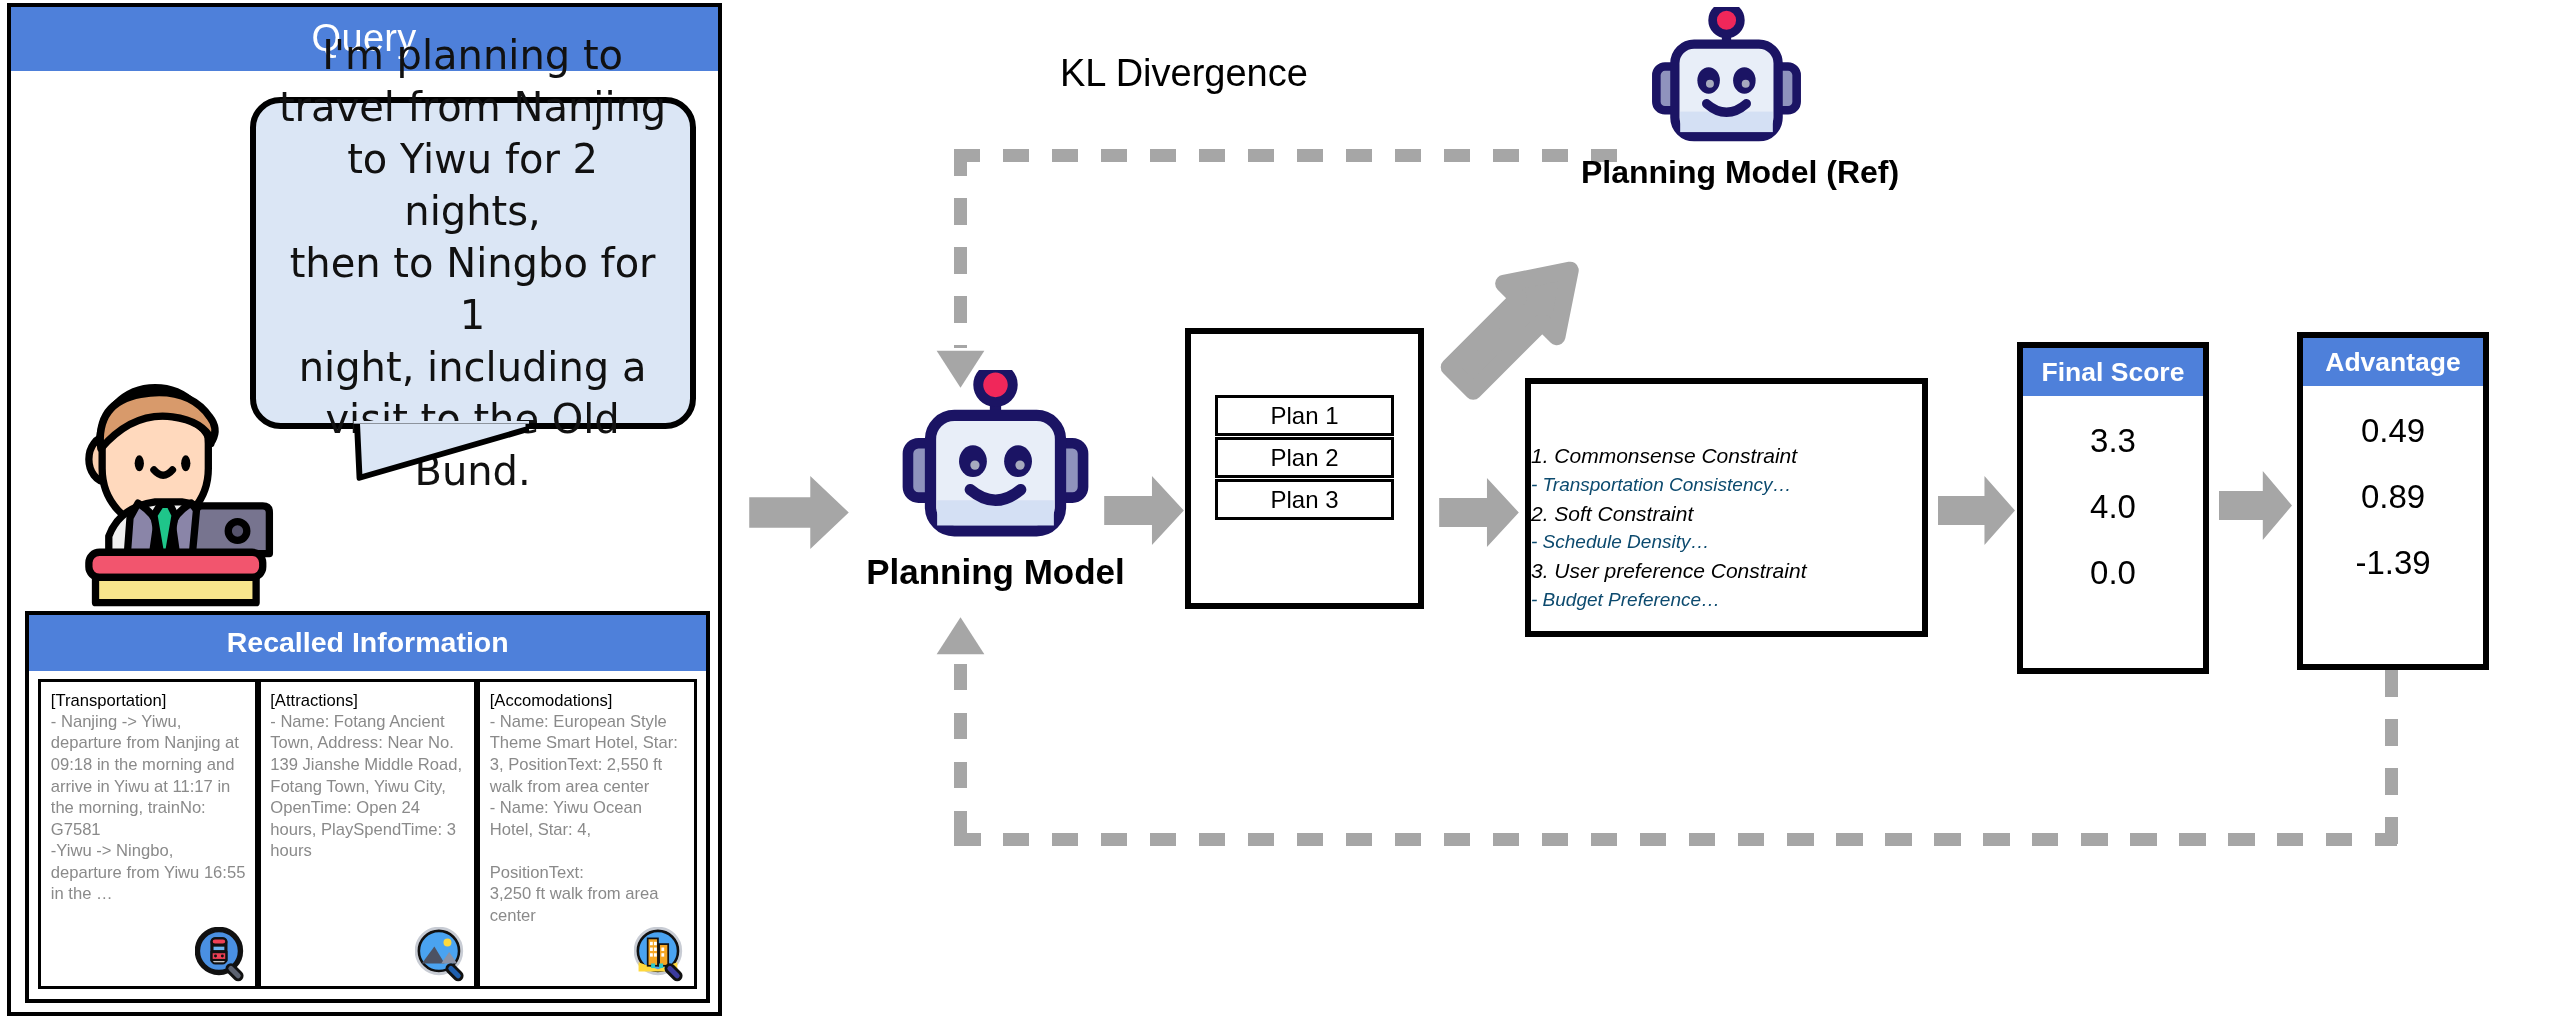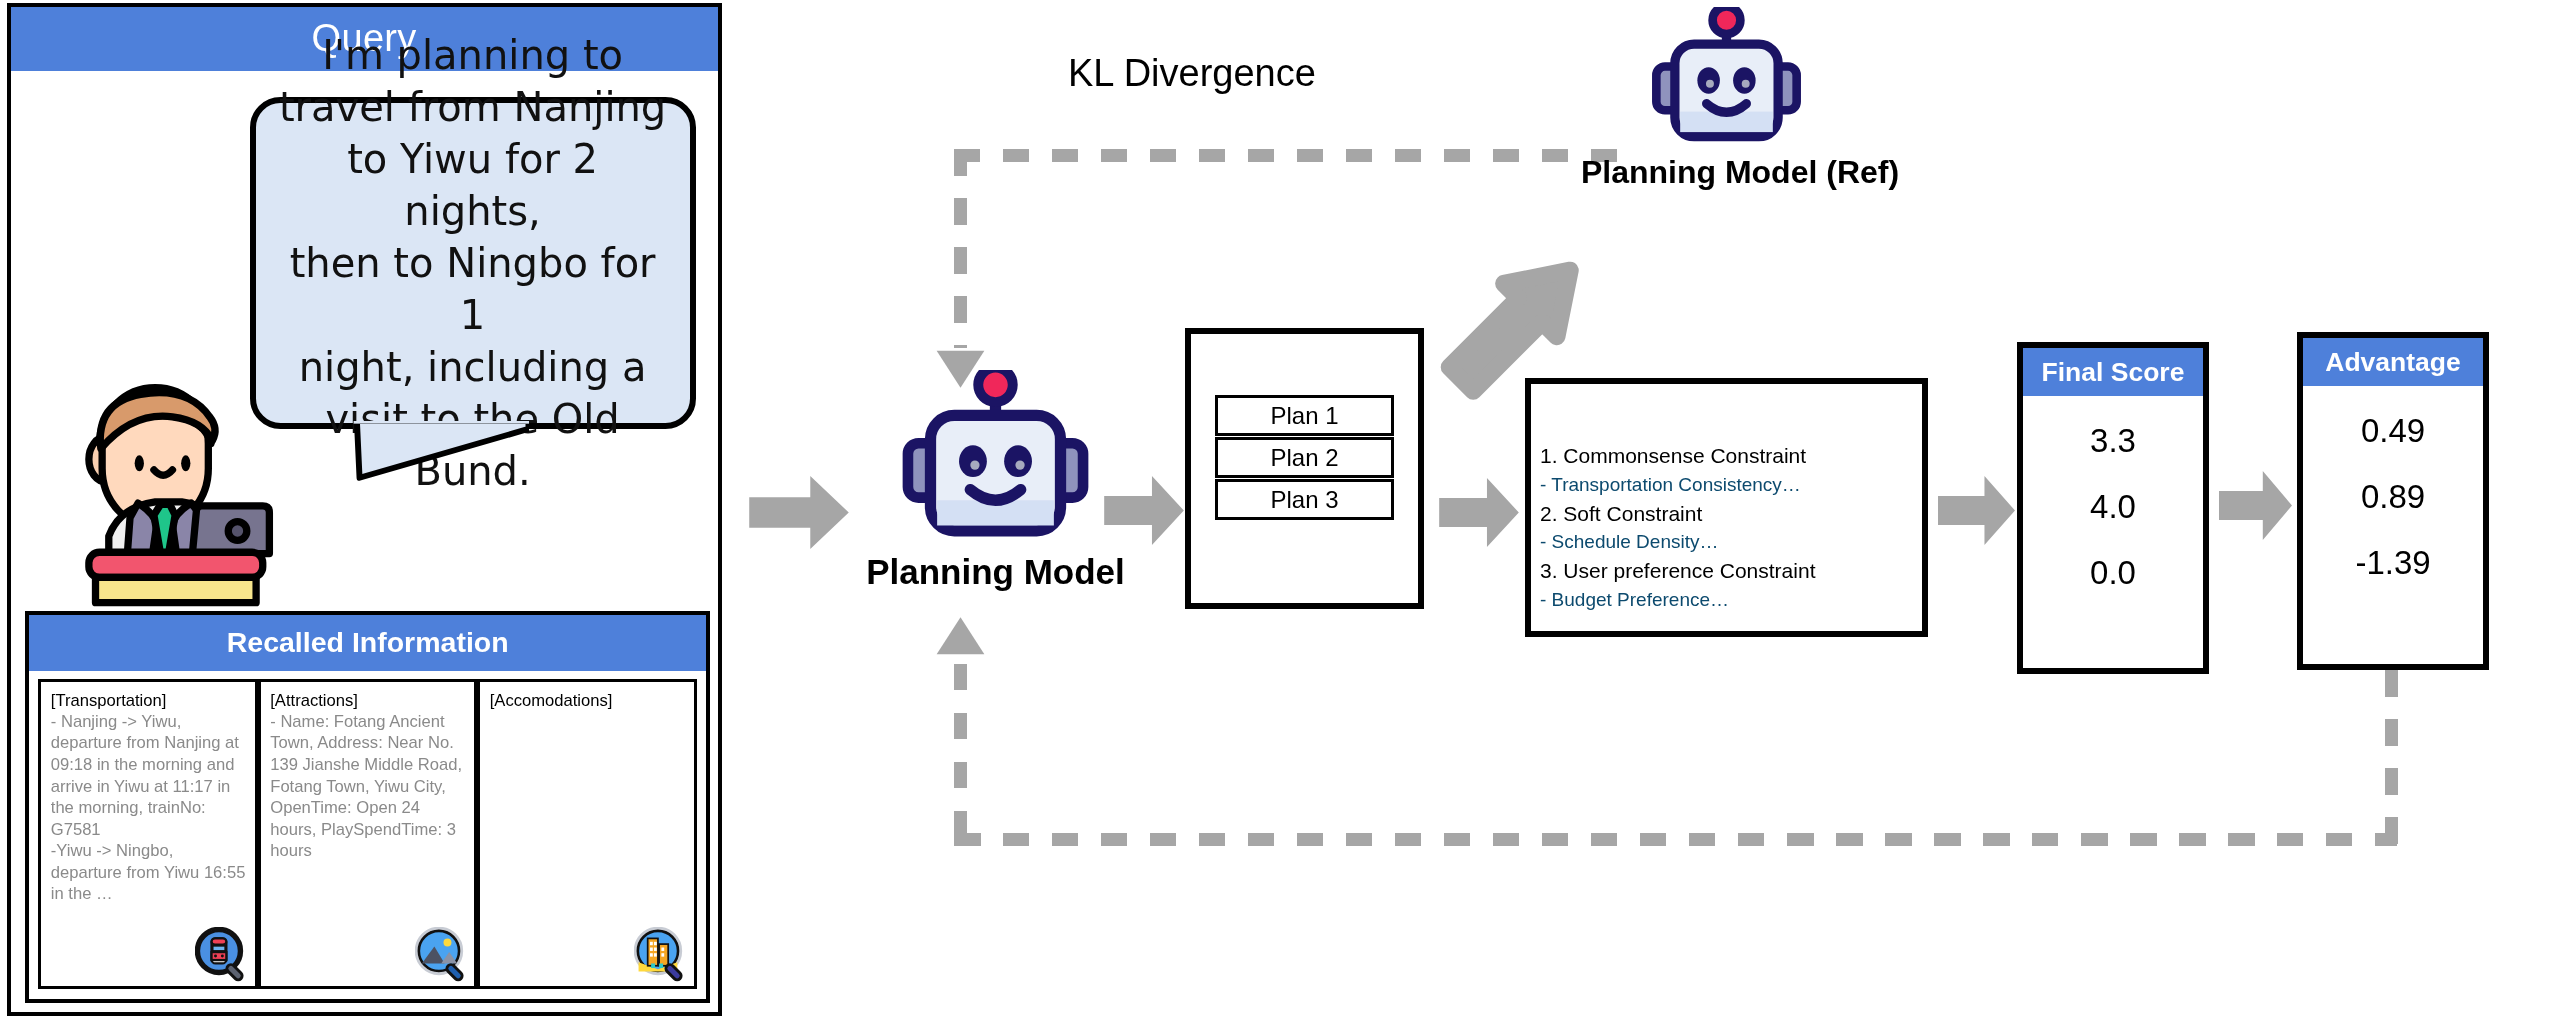--- a/index.html
+++ b/index.html
@@ -36,34 +36,34 @@
   
   #planning-model{position:absolute;left:856px;top:370px;width:279px;height:265px;}
   #planning-model .robot-wrap{width:199px;height:173px;margin:0 auto;}
   #planning-model .pm-label{text-align:center;font-size:35px;font-weight:bold;color:#000;margin-top:9.3px;white-space:nowrap;}
 
   #planning-model-ref{position:absolute;left:1554px;top:6.6px;width:372px;height:285px;}
   #planning-model-ref .robot-wrap{width:159px;height:139px;margin:0 auto 0 93px;}
   #planning-model-ref .pm-label{text-align:center;font-size:32px;font-weight:bold;color:#000;margin-top:8px;white-space:nowrap;}
 
   
-  #kl-label{position:absolute;left:1060px;top:52px;font-size:38px;color:#000;white-space:nowrap;margin-left:8px;}
+  #kl-label{position:absolute;left:1060px;top:52px;font-size:38px;color:#000;white-space:nowrap;}
 
   
   .flowbox{position:absolute;border:6px solid #000;box-sizing:border-box;background:#fff;}
   .flowbox .fb-header{background:#4e80da;color:#fff;font-weight:bold;display:flex;align-items:center;justify-content:center;}
 
   #rollout-box{left:1185px;top:328px;width:239px;height:281px;}
   #rollout-box .fb-header{height:49px;font-size:29px;}
   .plan-list{position:absolute;left:24px;right:24px;top:61px;display:flex;flex-direction:column;gap:1px;}
   .plan-item{border:3.3px solid #000;height:41px;display:flex;align-items:center;justify-content:center;font-size:24px;color:#000;background:#fff;box-sizing:border-box;}
 
   #constraint-box{left:1525px;top:378px;width:403px;height:259px;}
   #constraint-box .fb-header{height:48px;font-size:30.5px;}
-  .constraint-list{position:absolute;left:9px;right:9.3px;top:57px;}
+  .constraint-list{position:absolute;left:0;right:9.3px;top:57px;font-style:italic;}
   .c-major{font-size:21px;color:#000;line-height:1.42;}
   .c-minor{font-size:19px;color:#0c4a6e;line-height:1.46;}
 
   #final-score-box{left:2017px;top:342px;width:192px;height:332px;}
   #final-score-box .fb-header{height:48px;font-size:26.5px;}
   .score-list{position:absolute;left:0;right:0;top:57px;bottom:0;display:flex;flex-direction:column;justify-content:flex-start;padding-top:17px;gap:28px;}
   .score-val{text-align:center;font-size:33px;color:#000;}
 
   #advantage-box{left:2297px;top:332px;width:192px;height:338px;}
   #advantage-box .fb-header{height:48px;font-size:26.5px;}
@@ -166,20 +166,25 @@
           <circle cx="42" cy="42" r="40" fill="none" stroke="#c8ccd4" stroke-width="5"></circle>
           <circle cx="57" cy="27" r="7" fill="#ffd93d"></circle>
           <path d="M12 64 L34 34 L52 64 Z" fill="#4c5263"></path>
           <path d="M46 64 L60 44 L74 64 Z" fill="#8b93a6"></path>
           <rect x="63" y="63" width="32" height="14" rx="7" fill="#1f5fae" stroke="#111" stroke-width="5" transform="rotate(45 63 63)"></rect>
         </svg>
       </div>
 
       <div class="recall-col">
         <div class="rc-title">[Accomodations]</div>
+        <div class="rc-body">- Name: European Style Theme Smart Hotel, Star: 3, PositionText: 2,550 ft walk from area center
+- Name: Yiwu Ocean Hotel, Star: 4,
+
+PositionText:
+3,250 ft walk from area center</div>
         <svg class="rc-icon" viewBox="0 0 100 100">
           <circle cx="42" cy="42" r="36" fill="#4aa3f0" stroke="#111" stroke-width="6"></circle>
           <circle cx="42" cy="42" r="40" fill="none" stroke="#c8ccd4" stroke-width="5"></circle>
           <path d="M8 62 L42 74 L76 62 L76 78 L8 78 Z" fill="#ffd93d"></path>
           <rect x="24" y="20" width="18" height="48" fill="#f5a623" stroke="#111" stroke-width="3"></rect>
           <rect x="44" y="30" width="16" height="38" fill="#f5a623" stroke="#111" stroke-width="3"></rect>
           <g fill="#fff">
               <rect x="28" y="26" width="5" height="6"></rect>
               <rect x="35" y="26" width="5" height="6"></rect>
             <rect x="28" y="36" width="5" height="6"></rect>

